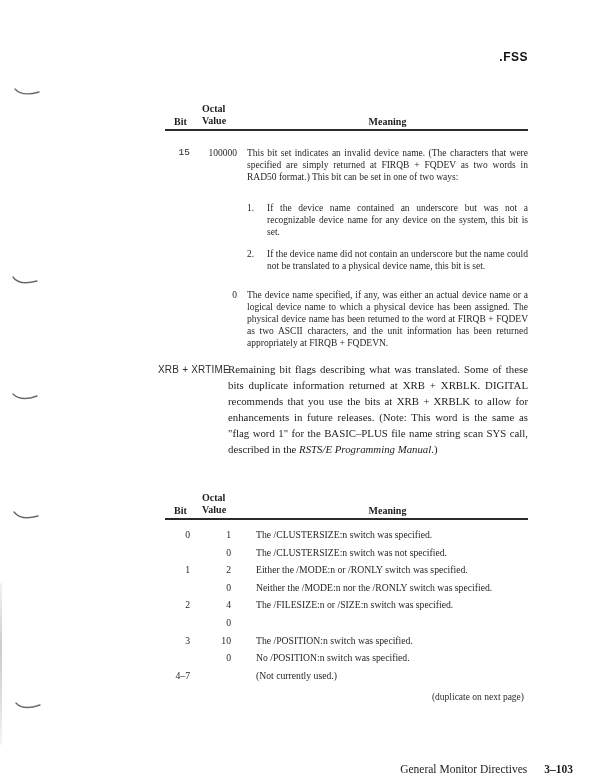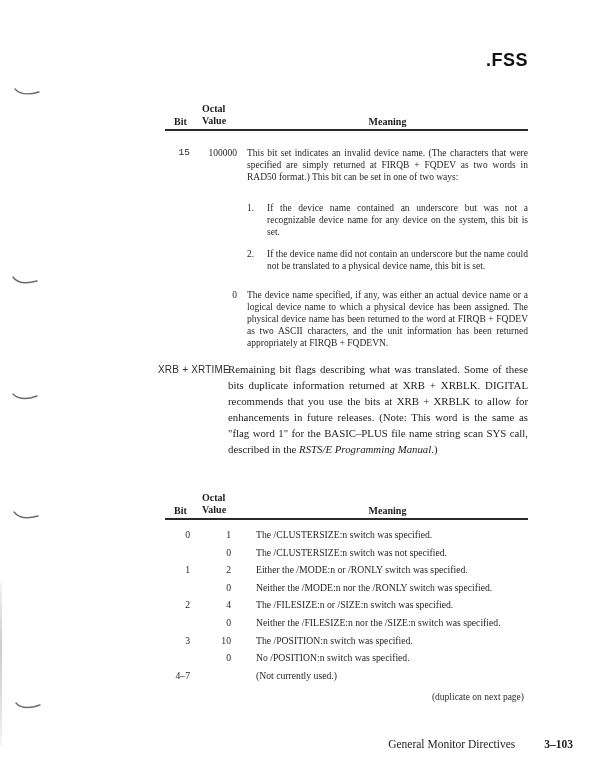--- a/index.html
+++ b/index.html
@@ -18,21 +18,21 @@
   .scan-mark svg { display:block; }
   .edge-artifact {
     position:absolute; left:0; top:583px; width:2px; height:162px;
     background:linear-gradient(180deg, rgba(0,0,0,.05), rgba(0,0,0,.20) 40%, rgba(0,0,0,.12) 75%, rgba(0,0,0,.04));
   }
 
   
   .fss-heading {
     position:absolute; top:50px; right:76px;
     font-family:"Liberation Sans", sans-serif;
-    font-weight:700; font-size:18px; letter-spacing:.5px; color:#111;
+    font-weight:700; font-size:12px; letter-spacing:.5px; color:#111;
   }
 
   
   .bit-table { position:absolute; left:165px; width:363px; }
   .thead { position:relative; height:31px; border-bottom:2px solid #2a2a2a; }
   .th { position:absolute; bottom:2px; font-weight:700; font-size:10px; color:#1c1c1c; white-space:nowrap; }
   .th-bit { left:9px; }
   .th-octal { left:37px; line-height:12px; text-align:left; }
   .th-meaning { left:82px; width:281px; text-align:center; }
 
@@ -70,22 +70,22 @@
   .t2row .bit { text-align:right; }
   .t2row .val { text-align:right; }
   .t2row .mean { padding-left:25px; white-space:nowrap; }
 
   .continued-note {
     position:absolute; top:692px; right:80px;
     font-size:9.5px; color:#2c2c2c;
   }
 
   .page-footer {
-    position:absolute; top:738px; right:31px;
-    display:flex; align-items:baseline; gap:29px;
+    position:absolute; top:763px; right:31px;
+    display:flex; align-items:baseline; gap:17px;
     font-size:11.5px; color:#1e1e1e;
   }
   .page-footer .pageno { font-weight:700; font-size:11.5px; }
 </style>
 </head>
 <body>
 
 <div class="page">
 
   <div class="scan-mark" style="left:14px; top:86px;">
@@ -184,21 +184,20 @@
         <span class="mean">Neither the /MODE:n nor the /RONLY switch was specified.</span>
       </div>
       <div class="t2row">
         <span class="bit">2</span>
         <span class="val">4</span>
         <span class="mean">The /FILESIZE:n or /SIZE:n switch was specified.</span>
       </div>
       <div class="t2row">
         <span class="bit"></span>
         <span class="val">0</span>
-        <span class="mean">Neither the /FILESIZE:n nor the /SIZE:n switch was specified.</span>
       </div>
       <div class="t2row">
         <span class="bit">3</span>
         <span class="val">10</span>
         <span class="mean">The /POSITION:n switch was specified.</span>
       </div>
       <div class="t2row">
         <span class="bit"></span>
         <span class="val">0</span>
         <span class="mean">No /POSITION:n switch was specified.</span>

